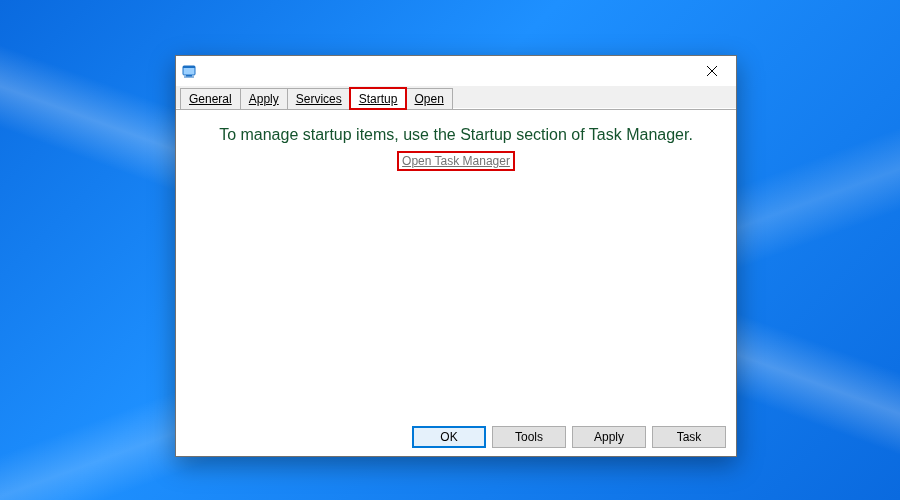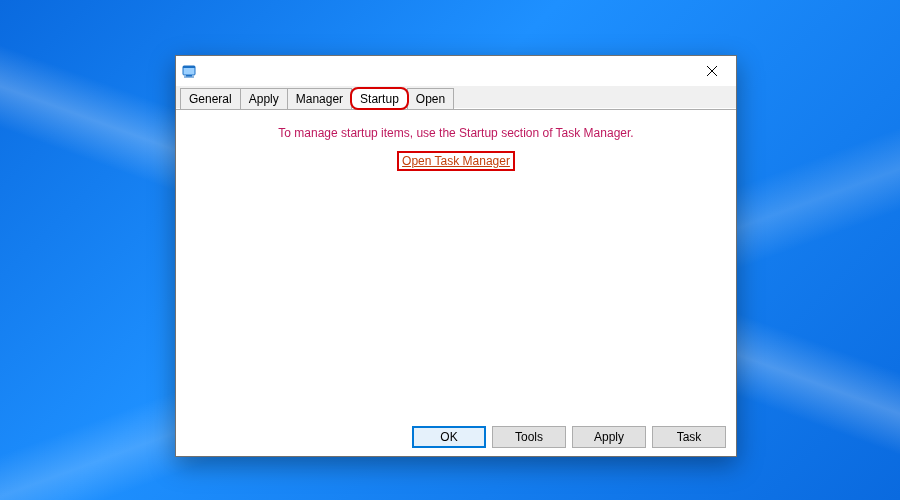--- a/index.html
+++ b/index.html
@@ -21,36 +21,36 @@
   .close-btn{width:44px;height:28px;display:flex;align-items:center;justify-content:center;cursor:default;}
   .close-btn svg{width:10px;height:10px;}
   .tab-strip{
     display:flex;align-items:flex-end;height:22px;
     background:#f0f0f0;border-bottom:1px solid #fff;
     padding-left:4px;gap:0;
   }
   .tab{
     padding:3px 8px 3px 8px;border:1px solid #adadad;border-bottom:none;
     background:#f0f0f0;margin-right:-1px;cursor:default;position:relative;top:1px;
-    font-size:12px;line-height:14px;
+    font-size:12px;line-height:14px;text-decoration:underline;
   }
   .tab.active{background:#fff;z-index:2;}
-  .tab.callout{outline:2px solid #d80000;outline-offset:-1px;border-radius:7px;}
+  .tab.callout{outline:2px solid #d80000;outline-offset:-1px;}
   .tab-panel{
     flex:1;border-top:1px solid #adadad;background:#fff;position:relative;
   }
   .instruction{
     position:absolute;left:0;right:0;top:16px;text-align:center;
-    font-size:12px;color:#be185d;
+    font-size:16px;color:#14532d;
   }
   .link-wrap{
     position:absolute;left:0;right:0;top:44px;text-align:center;
   }
   .task-link{
-    color:#c2410c;text-decoration:underline;font-size:12px;cursor:pointer;
+    color:#737373;text-decoration:underline;font-size:12px;cursor:pointer;
     padding:0 2px;
   }
   .link-callout{display:inline-block;outline:2px solid #d80000;outline-offset:1px;}
   .button-row{
     position:absolute;left:0;right:0;bottom:8px;
     display:flex;justify-content:flex-end;gap:6px;padding:0 10px;margin-top:8px;
   }
   .btn{
     min-width:74px;height:22px;border:1px solid #adadad;background:#e1e1e1;
     font:12px "Segoe UI",Tahoma,sans-serif;cursor:default;padding:0 8px;
@@ -78,21 +78,21 @@
         <svg viewBox="0 0 10 10">
           <line x1="0" y1="0" x2="10" y2="10" stroke="currentColor" stroke-width="1"></line>
           <line x1="10" y1="0" x2="0" y2="10" stroke="currentColor" stroke-width="1"></line>
         </svg>
       </div>
     </div>
 
     <div class="tab-strip">
       <div class="tab">General</div>
       <div class="tab">Apply</div>
-      <div class="tab">Manager</div>
+      <div class="tab">Services</div>
       <div class="tab active callout">Startup</div>
       <div class="tab">Open</div>
     </div>
 
     <div class="tab-panel">
       <div class="instruction">To manage startup items, use the Startup section of Task Manager.</div>
       <div class="link-wrap">
         <span class="link-callout">
           <span class="task-link">Open Task Manager</span>
         </span>

